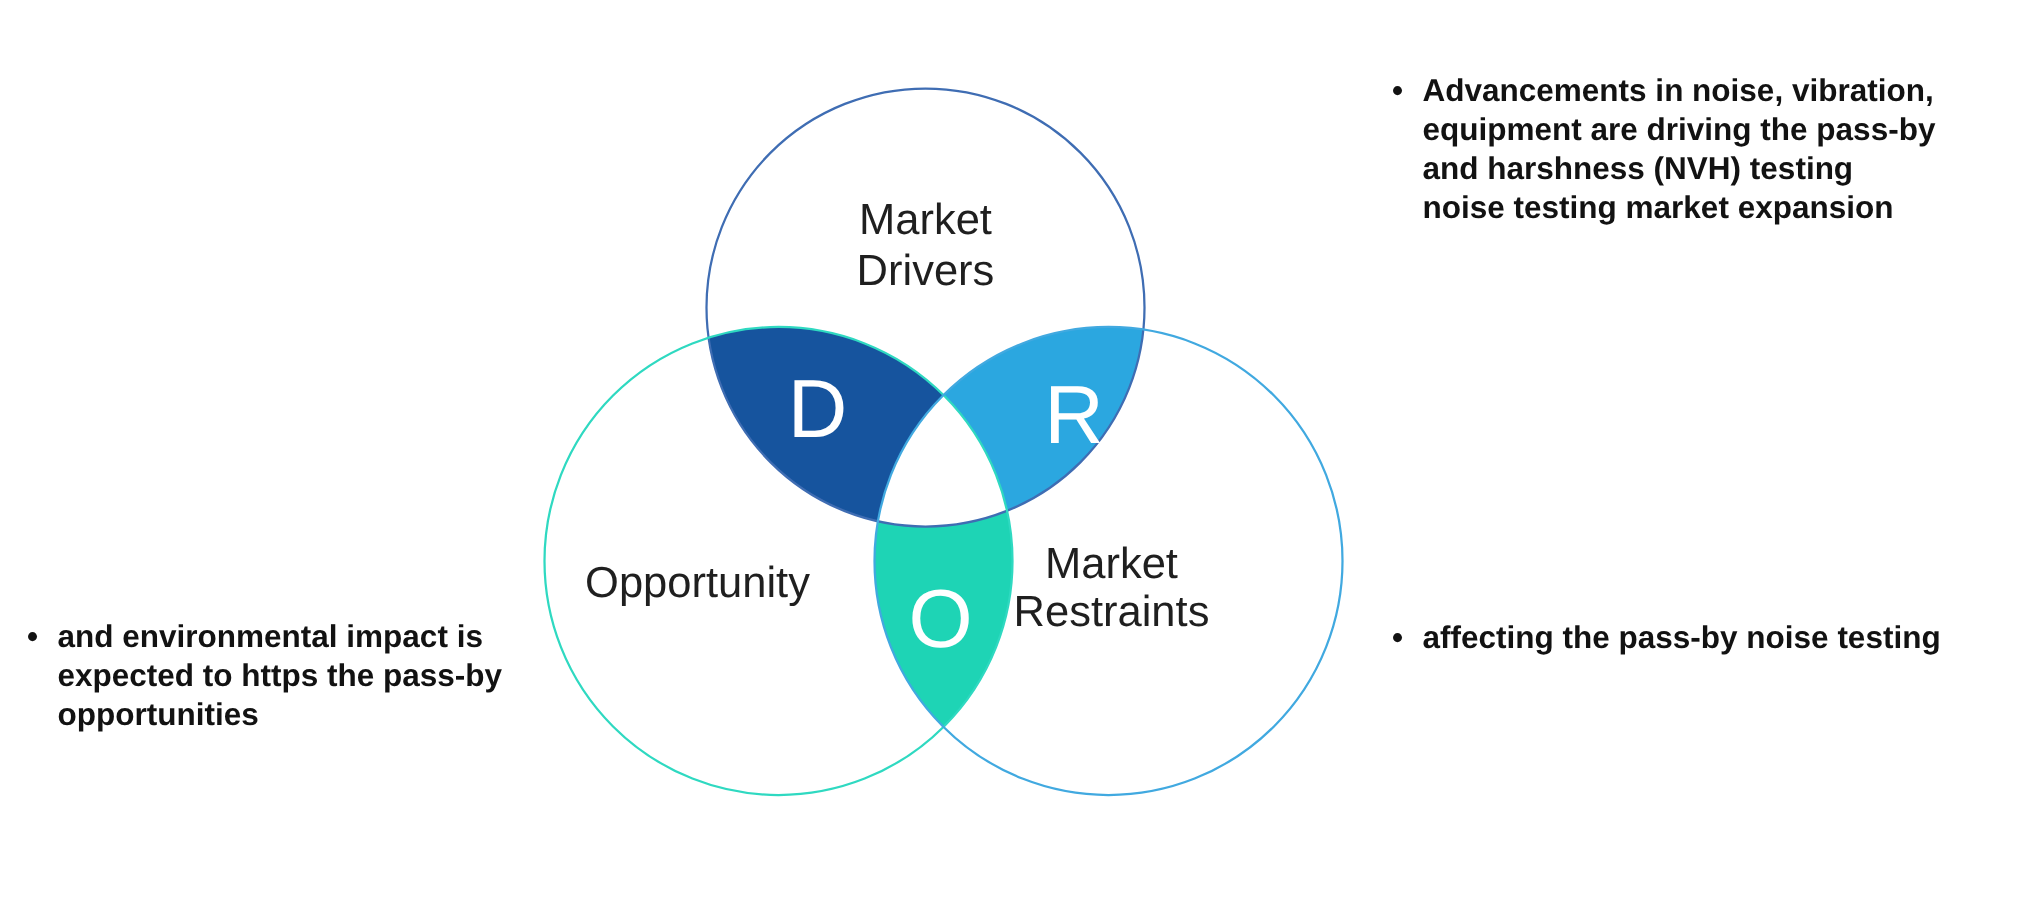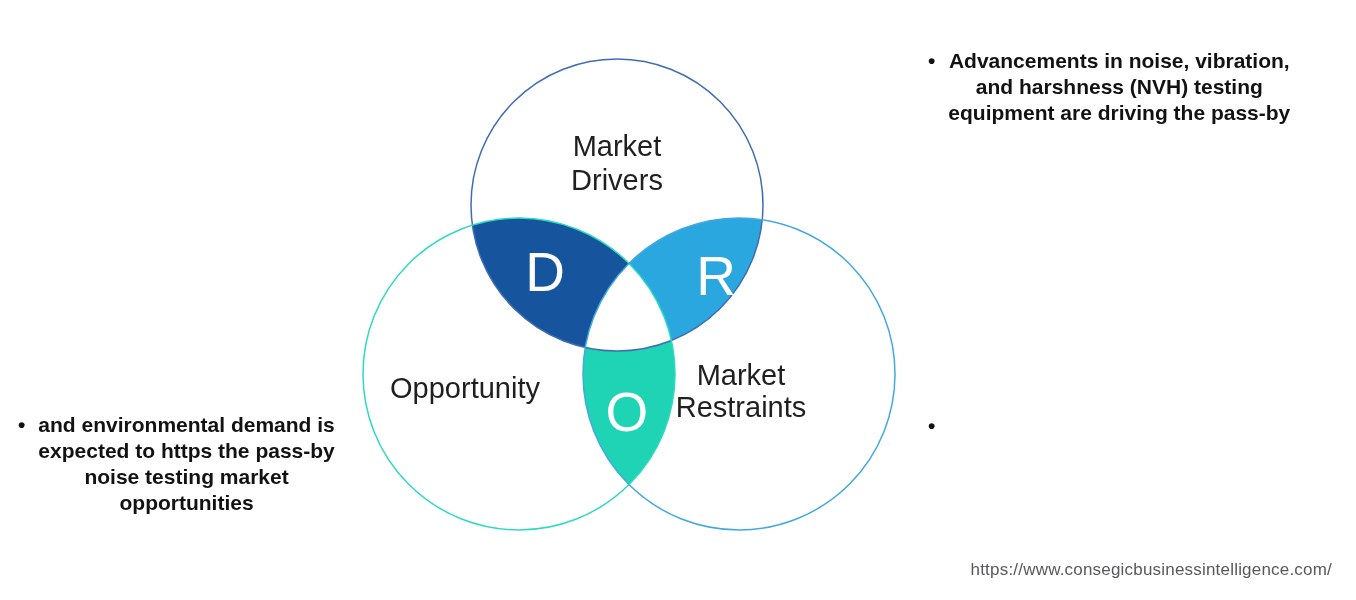--- a/index.html
+++ b/index.html
@@ -38,21 +38,20 @@
     font-size: 21px;
     font-weight: 600;
     line-height: 26px;
   }
   .bullet .marker {
     flex: 0 0 auto;
     line-height: 26px;
   }
   .bullet .lines div {
     white-space: nowrap;
-    text-align: center;
   }
   .footer-url {
     position: absolute;
     top: 560px;
     right: 24px;
     font-size: 17px;
     font-weight: 400;
     color: #58595b;
     letter-spacing: 0.2px;
   }
@@ -107,36 +106,36 @@
     <text class="venn-label" x="110" y="343" text-anchor="middle" fill="#1f1f1f">Opportunity</text>
 
     <text class="venn-label" x="386" y="330" text-anchor="middle" fill="#1f1f1f">Market</text>
     <text class="venn-label" x="386" y="362" text-anchor="middle" fill="#1f1f1f">Restraints</text>
   </svg>
 
   <div class="bullet" style="left:928px; top:48px;">
     <span class="marker">•</span>
     <div class="lines">
       <div>Advancements in noise, vibration,</div>
+      <div>equipment are driving the pass-by</div>
       <div>and harshness (NVH) testing</div>
-      <div>equipment are driving the pass-by</div>
+      <div>noise testing market expansion</div>
     </div>
   </div>
 
   <div class="bullet" style="left:18px; top:412px;">
     <span class="marker">•</span>
     <div class="lines">
-      <div>and environmental demand is</div>
+      <div>and environmental impact is</div>
       <div>expected to https the pass-by</div>
-      <div>noise testing market</div>
       <div>opportunities</div>
     </div>
   </div>
 
   <div class="bullet" style="left:928px; top:413px;">
     <span class="marker">•</span>
     <div class="lines">
+      <div>affecting the pass-by noise testing</div>
     </div>
   </div>
 
-  <div class="footer-url">https://www.consegicbusinessintelligence.com/</div>
 
 </div>
 
 </body></html>

